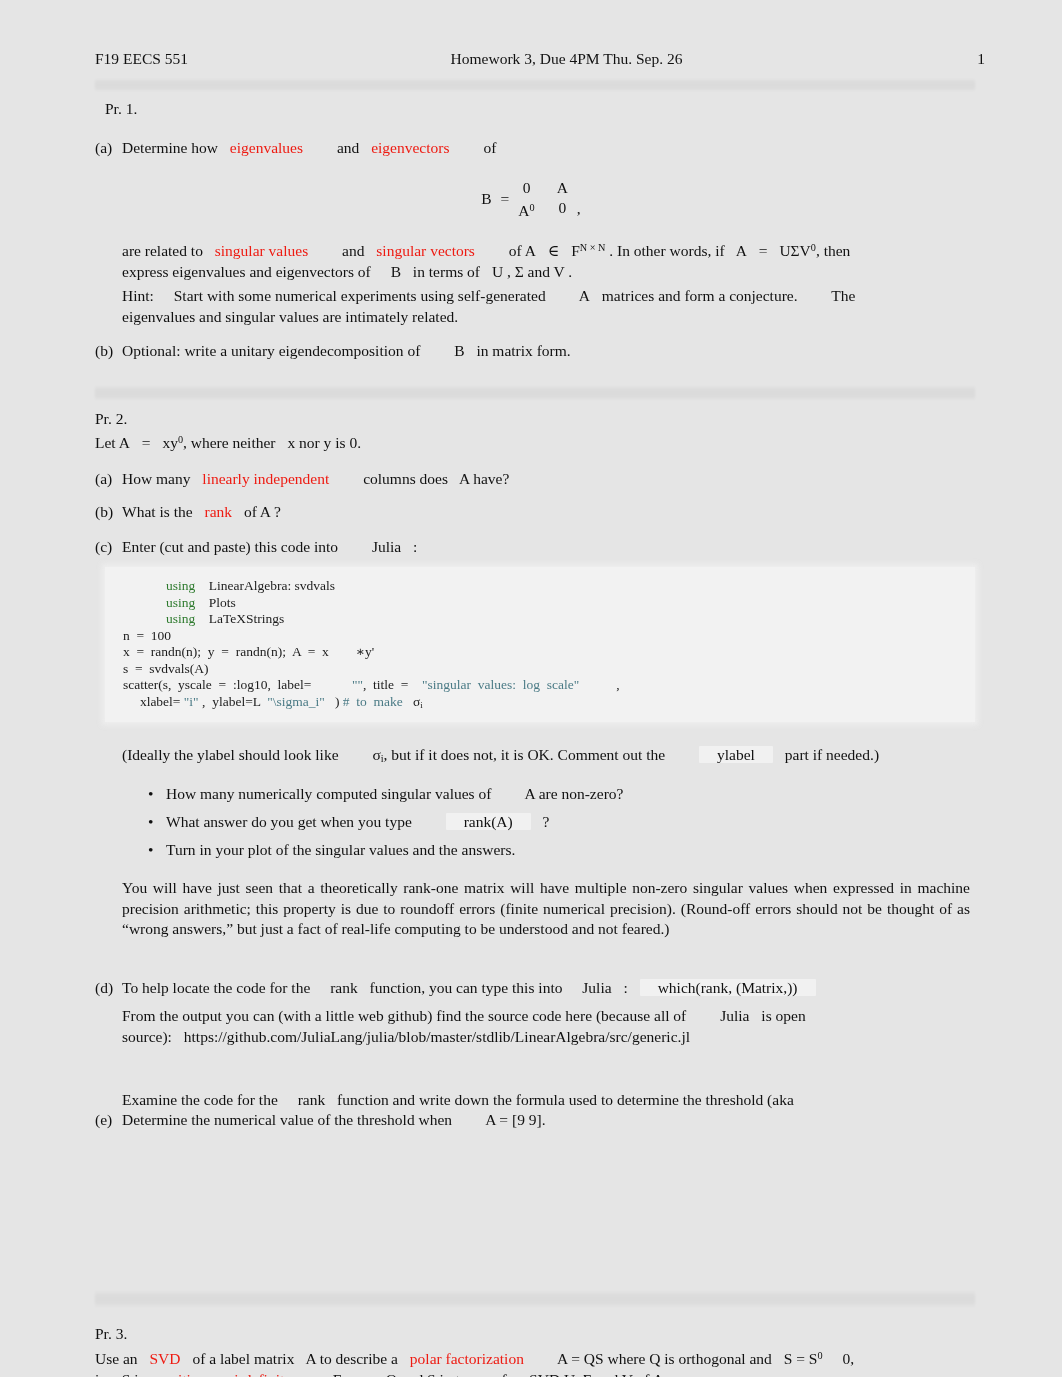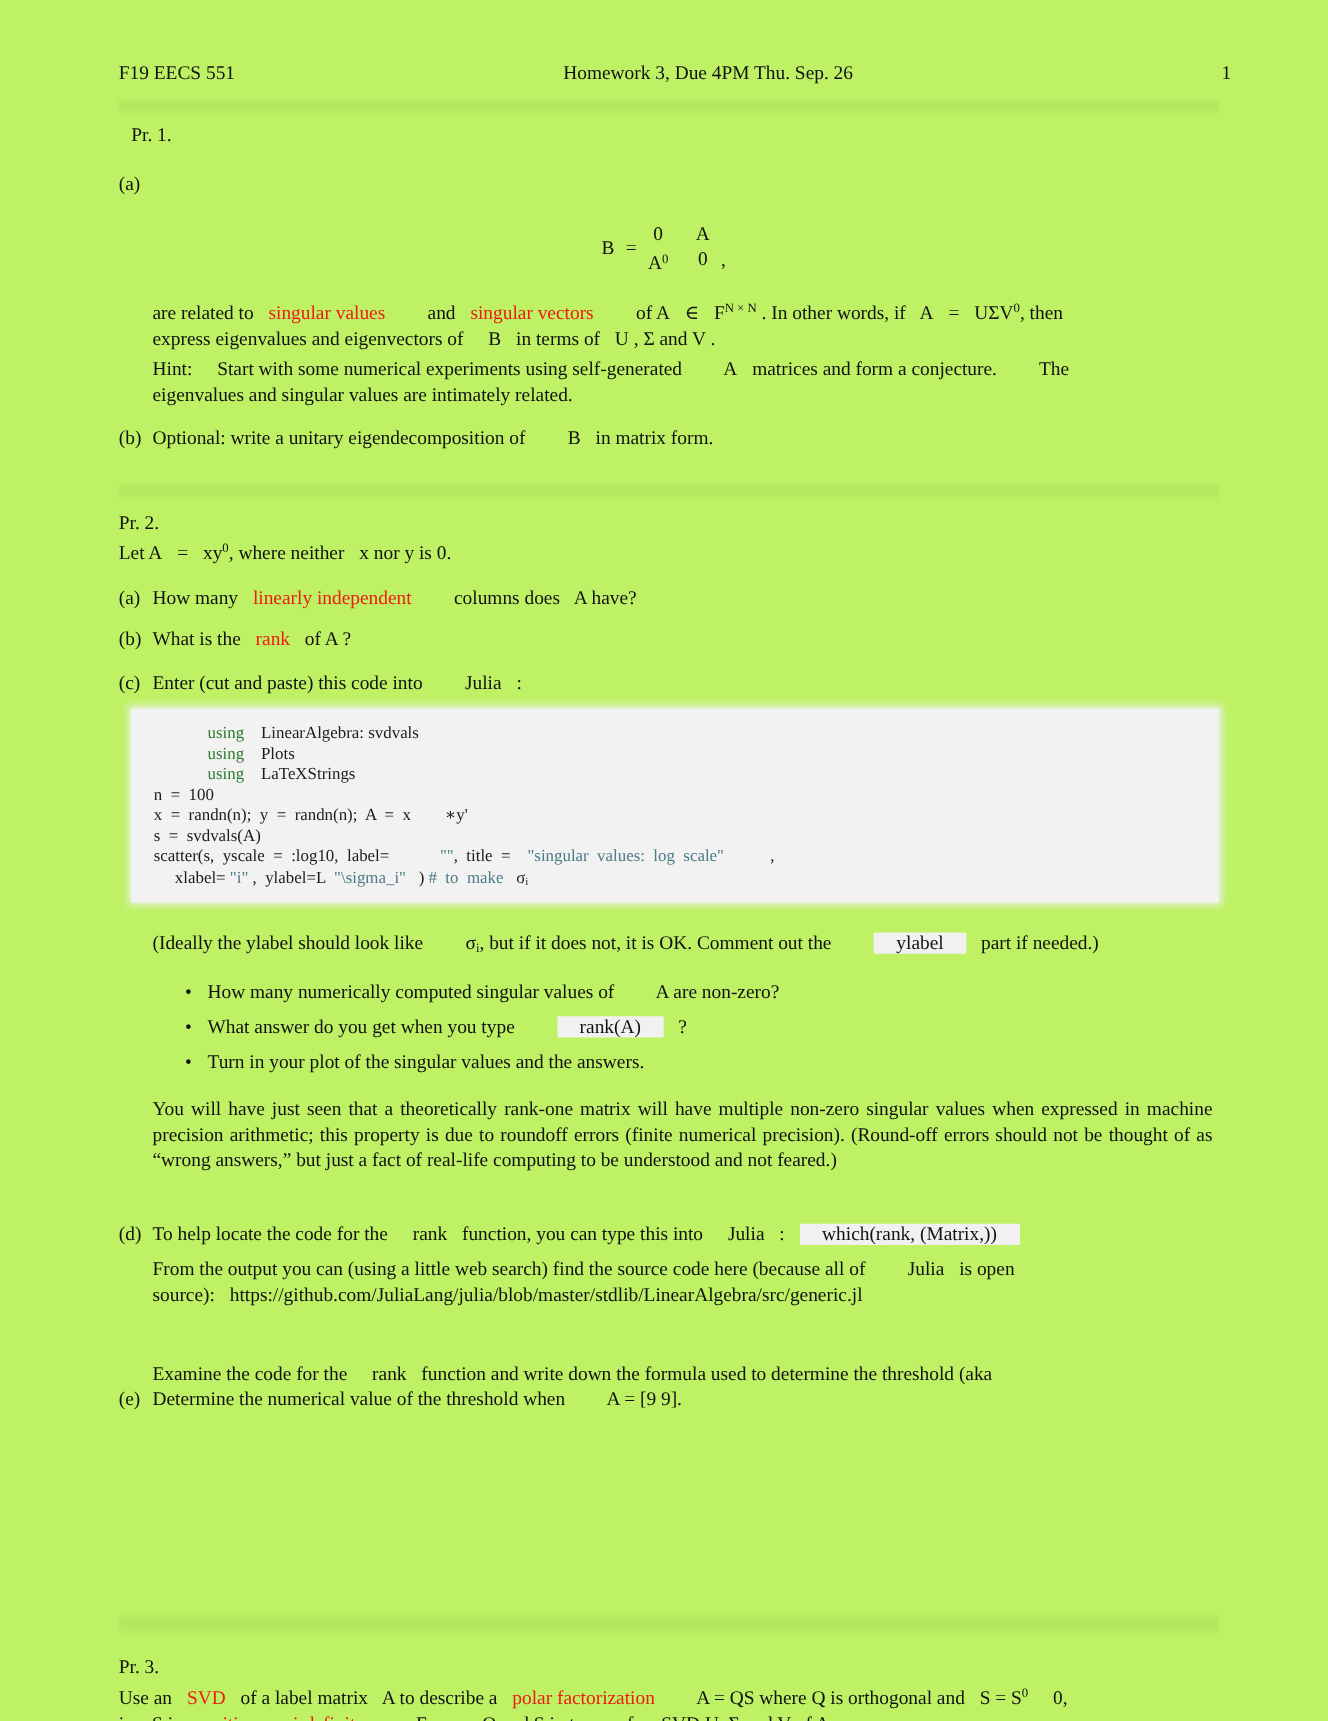--- a/index.html
+++ b/index.html
@@ -13,21 +13,21 @@
     position: relative;
     overflow: hidden;
     font-family: "Liberation Serif", "DejaVu Serif", serif;
     color: #111111;
   }
 
   .page {
     position: relative;
     width: 1062px;
     height: 1377px;
-    background: #bef264;
+    background: #e5e5e5;
   }
 
   
   .header {
     position: absolute;
     left: 95px;
     top: 50px;
     width: 890px;
     height: 22px;
     display: flex;
@@ -160,20 +160,27 @@
     <span class="hdr-right">1</span>
   </div>
 
   <div class="band" style="top:78px;  height:14px;"></div>
   <div class="band" style="top:385px; height:16px;"></div>
   <div class="band" style="top:1290px;height:18px;"></div>
 
   <div class="prtitle" style="left:105px; top:99px;">Pr. 1.</div>
 
   <div class="lbl" style="left:95px; top:138px;">(a)</div>
+  <div class="blk" style="left:122px; top:138px; width:560px; text-align:left;">
+    <span>Determine how</span><span class="gap-s"></span>
+    <span class="red">eigenvalues</span><span class="gap-l"></span>
+    <span>and</span><span class="gap-s"></span>
+    <span class="red">eigenvectors</span><span class="gap-l"></span>
+    <span>of</span>
+  </div>
 
   <div class="matrix-eq" style="top:178px;">
     <span class="meq">
       <span>B</span>
       <span>=</span>
       <span class="mat">
         <span>0</span>
         <span>A</span>
         <span><span>A</span><sup class="pr">0</sup></span>
         <span>0</span>
@@ -291,21 +298,21 @@
   <div class="blk" style="left:122px; top:978px; width:850px; text-align:left;">
     <span>To help locate the code for the</span><span class="gap"></span>
     <span>rank</span><span class="gap-s"></span>
     <span>function, you can type this into</span><span class="gap"></span>
     <span>Julia</span><span class="gap-s"></span>
     <span>:</span><span class="gap-s"></span>
     <span class="mono-inline">which(rank, (Matrix,))</span>
   </div>
 
   <div class="blk" style="left:122px; top:1006px; width:848px;">
-    <span>From the output you can (using a little web search) find the source code here (because all of</span><span class="gap-l"></span>
+    <span>From the output you can (with a little web github) find the source code here (because all of</span><span class="gap-l"></span>
     <span>Julia</span><span class="gap-s"></span>
     <span>is open</span>
     <br>
     <span>source):</span><span class="gap-s"></span>
     <span>https://github.com/JuliaLang/julia/blob/master/stdlib/LinearAlgebra/src/generic.jl</span>
   </div>
 
   <div class="blk" style="left:122px; top:1054px; width:848px;margin-top:36px;">
     <span>Examine the code for the</span><span class="gap"></span>
     <span>rank</span><span class="gap-s"></span>

